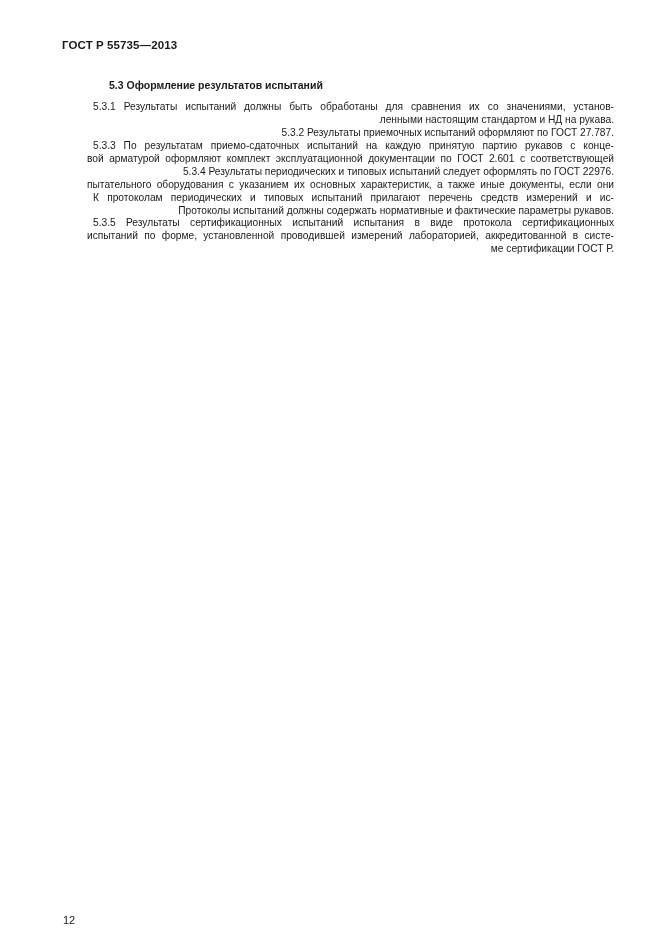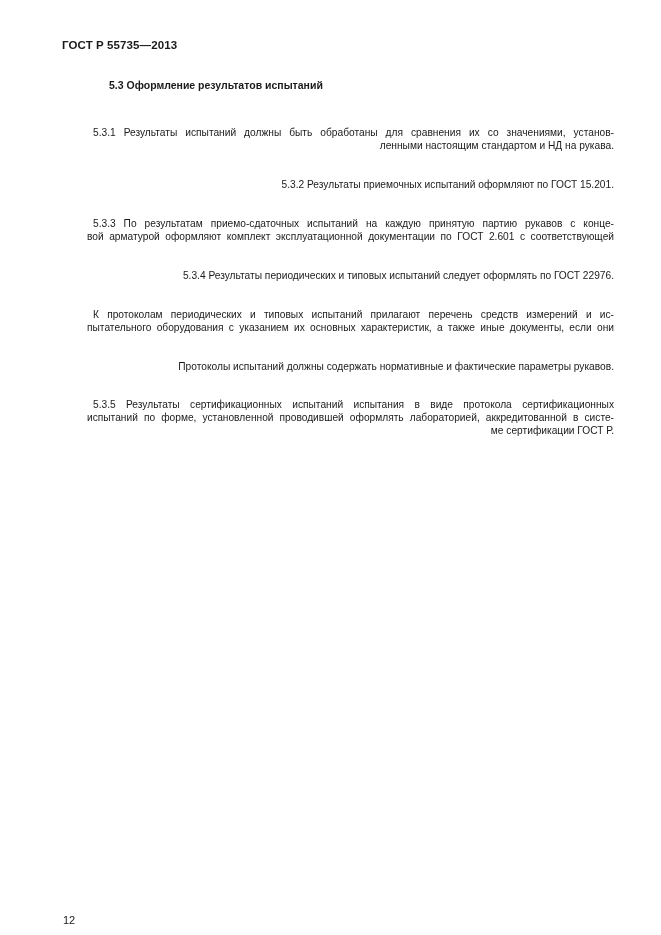--- a/index.html
+++ b/index.html
@@ -3,39 +3,39 @@
   <meta charset="utf-8">
   <style>
     html, body { margin: 0; padding: 0; background: #ffffff; }
     body { width: 661px; height: 935px; position: relative; overflow: hidden;
            font-family: "Liberation Sans", sans-serif; color: #1a1a1a; }
     .running-header { position: absolute; left: 62px; top: 39px; font-size: 11.5px; font-weight: bold; letter-spacing: 0.1px; }
     .section-heading { position: absolute; left: 93px; top: 79px; font-size: 10.5px; font-weight: bold; padding-left: 16px; }
     .body-text { position: absolute; left: 62px; top: 101px; width: 552px; font-size: 10.2px; line-height: 12.95px; }
     .line { display: block; white-space: nowrap; height: 12.95px; text-align: right; }
     .line.just { text-align: justify; text-align-last: justify; white-space: normal; overflow: hidden; padding-left: 25px; }
-    .line.indent { padding-left: 31px; margin-top: 26px; }
+    .line.indent { padding-left: 31px; }
     .page-number { position: absolute; left: 63px; top: 914px; font-size: 11px; }
   </style>
 </head>
 <body>
 
 <div>
   <div class="running-header">ГОСТ Р 55735—2013</div>
   <div class="section-heading">5.3 Оформление результатов испытаний</div>
 
   <div class="body-text">
     <span class="line indent just">5.3.1 Результаты испытаний должны быть обработаны для сравнения их со значениями, установ-</span>
     <span class="line">ленными настоящим стандартом и НД на рукава.</span>
-    <span class="line indent">5.3.2 Результаты приемочных испытаний оформляют по ГОСТ 15.201.</span>
+    <span class="line indent">5.3.2 Результаты приемочных испытаний оформляют по ГОСТ 27.787.</span>
     <span class="line indent just">5.3.3 По результатам приемо-сдаточных испытаний на каждую принятую партию рукавов с конце-</span>
     <span class="line just">вой арматурой оформляют комплект эксплуатационной документации по ГОСТ 2.601 с соответствующей</span>
     <span class="line indent">5.3.4 Результаты периодических и типовых испытаний следует оформлять по ГОСТ 22976.</span>
+    <span class="line just">пытательного оборудования с указанием их основных характеристик, а также иные документы, если они</span>
     <span class="line indent just">К протоколам периодических и типовых испытаний прилагают перечень средств измерений и ис-</span>
-    <span class="line just">пытательного оборудования с указанием их основных характеристик, а также иные документы, если они</span>
     <span class="line indent">Протоколы испытаний должны содержать нормативные и фактические параметры рукавов.</span>
     <span class="line indent just">5.3.5 Результаты сертификационных испытаний испытания в виде протокола сертификационных</span>
-    <span class="line just">испытаний по форме, установленной проводившей оформлять лабораторией, аккредитованной в систе-</span>
+    <span class="line just">испытаний по форме, установленной проводившей измерений лабораторией, аккредитованной в систе-</span>
     <span class="line">ме сертификации ГОСТ Р.</span>
   </div>
 
   <div class="page-number">12</div>
 </div>
 
 </body></html>

